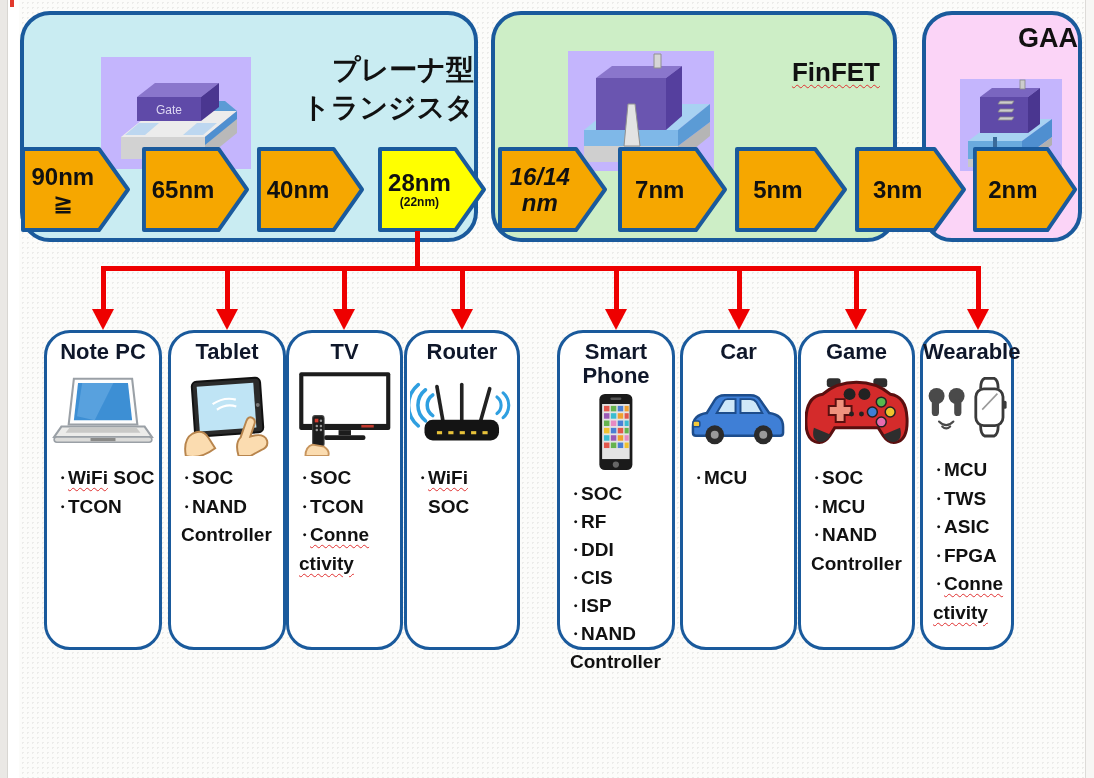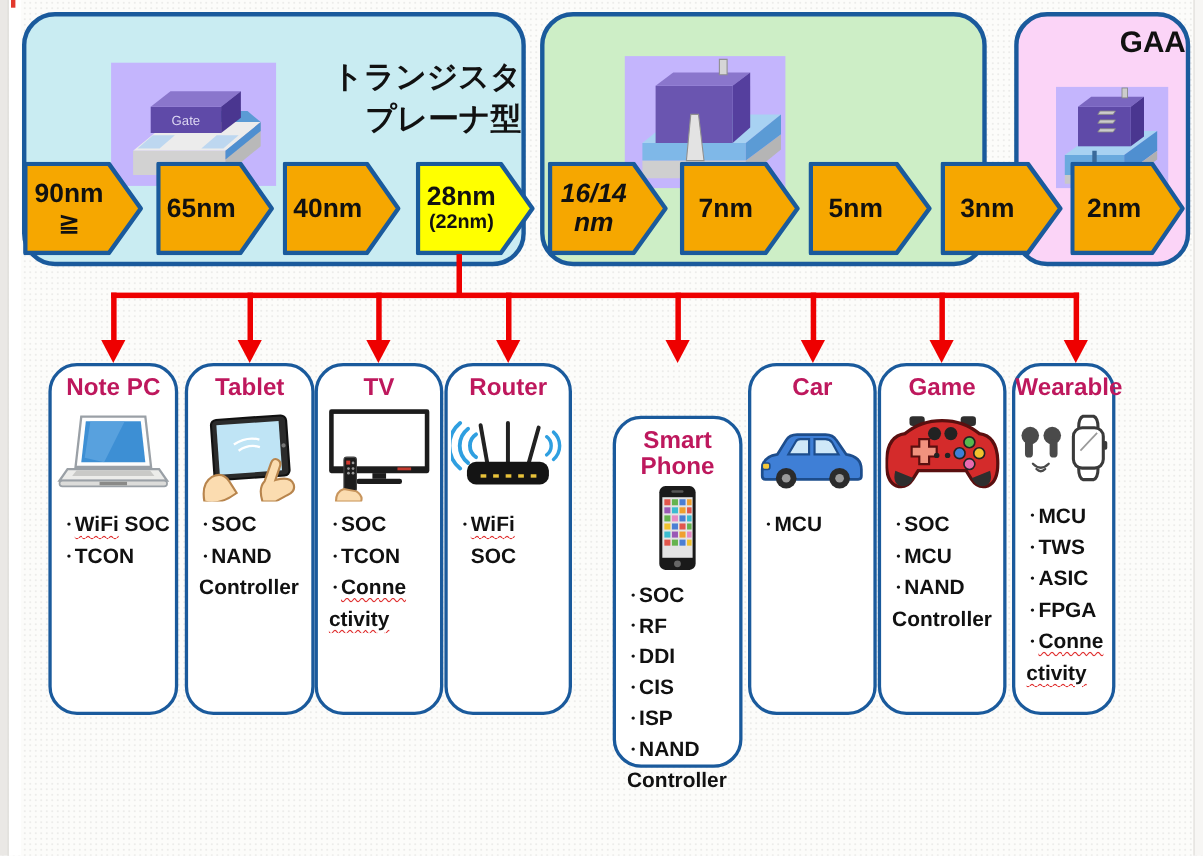--- a/index.html
+++ b/index.html
@@ -29,33 +29,33 @@
   .gaa-img{left:34px;top:41px;width:102px;height:92px;}
   .transistor-img svg{display:block;width:100%;height:100%;}
   .wavy{text-decoration:underline;text-decoration-style:wavy;text-decoration-color:#e03030;text-decoration-thickness:1px;text-underline-offset:3px;}
 
   
   .chev{position:absolute;top:147px;height:85px;}
   .chev svg{position:absolute;left:0;top:0;width:100%;height:100%;}
   .chev-label{position:absolute;left:0;top:0;bottom:0;width:76%;display:flex;flex-direction:column;justify-content:center;align-items:center;font-weight:bold;color:#111;}
   .chev-label .l1{font-size:24px;line-height:1.05;}
   .chev-label .l2{font-size:24px;line-height:1.05;}
-  .chev-label .l2-small{font-size:18px;line-height:1.2;font-weight:bold;text-align:right;}
+  .chev-label .l2-small{font-size:12px;line-height:1.2;font-weight:bold;text-align:right;}
   .chev-label div:empty{display:none;}
 
   
   .tree div{position:absolute;}
   .stem{left:415px;top:231px;width:5px;height:37px;background:#EE0000;}
   .hline{left:101px;top:266px;width:880px;height:5px;background:#EE0000;}
   .drop-line{top:266px;width:5px;height:44px;background:#EE0000;}
   .drop-head{top:309px;width:0;height:0;border-left:11px solid transparent;border-right:11px solid transparent;border-top:21px solid #EE0000;}
 
   
   .dev-box{position:absolute;top:330px;height:320px;background:#ffffff;border:3.5px solid #1A5A9C;border-radius:26px;box-sizing:border-box;}
-  .dev-title{margin-top:7px;text-align:center;font-weight:bold;font-size:22px;line-height:1.1;color:#be185d;}
+  .dev-title{margin-top:7px;text-align:center;font-weight:bold;font-size:22px;line-height:1.1;color:#0f172a;}
   .dev-icon{height:92px;display:flex;align-items:center;justify-content:center;margin-top:2px;}
   .dev-icon svg{height:88px;max-width:104px;}
   .dev-icon.tall{height:84px;}
   .dev-list{padding:6px 4px 0 8px;font-weight:bold;font-size:19px;line-height:1.5;color:#111;}
   .line{position:relative;padding-left:13px;}
   .line .bullet{position:absolute;left:0;top:0;font-size:15px;line-height:1.9;}
   .line.cont{padding-left:2px;}
 
   
   .caption{position:absolute;left:0;right:0;top:660px;text-align:center;font-weight:bold;font-size:28px;line-height:1.3;color:#111;}
@@ -80,41 +80,42 @@
         <polygon points="52,54 136,54 124,44 40,44" fill="#5b9bd5"></polygon>
         <polygon points="24,78 44,78 58,66 38,66" fill="#bdd7f0"></polygon>
         <polygon points="82,78 102,78 116,66 96,66" fill="#bdd7f0"></polygon>
         <polygon points="36,64 100,64 100,40 36,40" fill="#5f4aa8"></polygon>
         <polygon points="36,40 100,40 118,26 54,26" fill="#8a76cc"></polygon>
         <polygon points="100,64 118,50 118,26 100,40" fill="#4a3690"></polygon>
         <text x="68" y="57" font-size="12" fill="#dcd6f2" text-anchor="middle">Gate</text>
       </svg>
     </div>
     <div class="group-title planar-title">
+      <div>プレーナ型</div>
       <div>トランジスタ</div>
-      <div>プレーナ型</div>
     </div>
   </section>
 
   <section class="group finfet">
     <div class="transistor-img finfet-img">
       <svg viewBox="0 0 146 118">
         <polygon points="16,110 110,110 110,94 16,94" fill="#cfcfcf"></polygon>
         <polygon points="110,110 142,84 142,70 110,94" fill="#b5b5b5"></polygon>
         <polygon points="16,94 110,94 110,78 16,78" fill="#7fb8e8"></polygon>
         <polygon points="16,78 110,78 142,52 48,52" fill="#a8d2f2"></polygon>
         <polygon points="110,94 142,70 142,52 110,78" fill="#5b9bd5"></polygon>
         <polygon points="28,78 28,26 98,26 98,78" fill="#6a55b0"></polygon>
         <polygon points="28,26 98,26 114,14 44,14" fill="#8a76cc"></polygon>
         <polygon points="98,78 114,64 114,14 98,26" fill="#553f9e"></polygon>
         <path d="M56,94 L60,52 h7 L72,94 z" fill="#e3e3e3" stroke="#909090" stroke-width="1"></path>
         <polygon points="86,16 93,16 93,2 86,2" fill="#d6d6d6" stroke="#909090" stroke-width="1"></polygon>
       </svg>
     </div>
     <div class="group-title finfet-title">
+      <div class="wavy">FinFET</div>
     </div>
   </section>
 
   <section class="group gaa">
     <div class="group-title gaa-title">
       <div>GAA</div>
     </div>
     <div class="transistor-img gaa-img">
       <svg viewBox="0 0 102 92">
         <polygon points="8,62 62,62 92,40 38,40" fill="#a8d2f2"></polygon>
@@ -317,21 +318,21 @@
         <path d="M8 16 a26 26 0 0 0 0 40" stroke="#2f9fe0" stroke-width="3.4" fill="none" stroke-linecap="round"></path>
         <path d="M84 28 a10 10 0 0 1 0 16" stroke="#2f9fe0" stroke-width="3" fill="none" stroke-linecap="round"></path>
         <path d="M90 24 a16 16 0 0 1 0 24" stroke="#2f9fe0" stroke-width="3" fill="none" stroke-linecap="round"></path>
       </svg>
     </div>
     <div class="dev-list">
       <div class="line"><span class="bullet">・</span><span class="wavy">WiFi</span><span> SOC</span></div>
     </div>
   </div>
 
-  <div class="dev-box" style="left:557px;width:118px;margin-top:48px;">
+  <div class="dev-box" style="left:557px;width:118px;">
     <div class="dev-title">Smart Phone</div>
     <div class="dev-icon tall">
       <svg viewBox="0 0 100 85" style="height:78px;">
         <rect x="32" y="1" width="36" height="83" rx="6" fill="#1a1a1a"></rect>
         <rect x="35" y="12" width="30" height="60" fill="#e4e4e4"></rect>
         <rect x="44" y="5" width="12" height="2.5" rx="1.2" fill="#555"></rect>
         <circle cx="50" cy="78" r="3.4" fill="#666"></circle>
         <rect x="37" y="14" width="6" height="6" fill="#e2574c"></rect>
           <rect x="44.5" y="14" width="6" height="6" fill="#65b34e"></rect>
           <rect x="52" y="14" width="6" height="6" fill="#4a7fd4"></rect>

